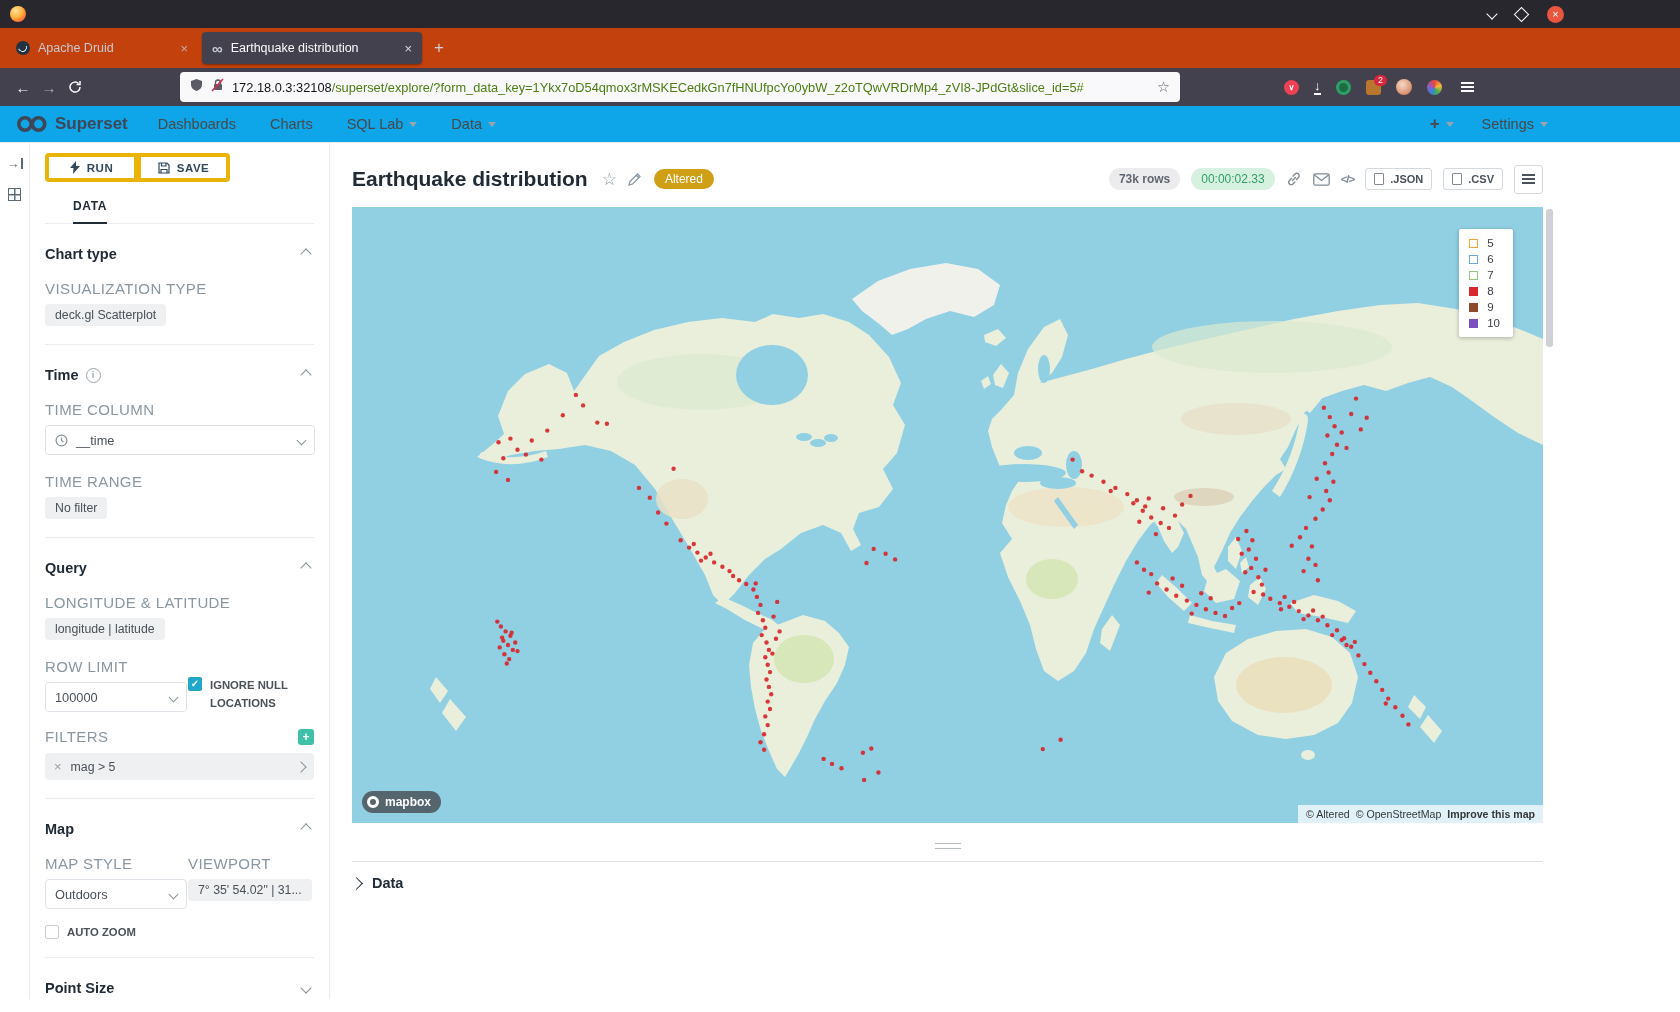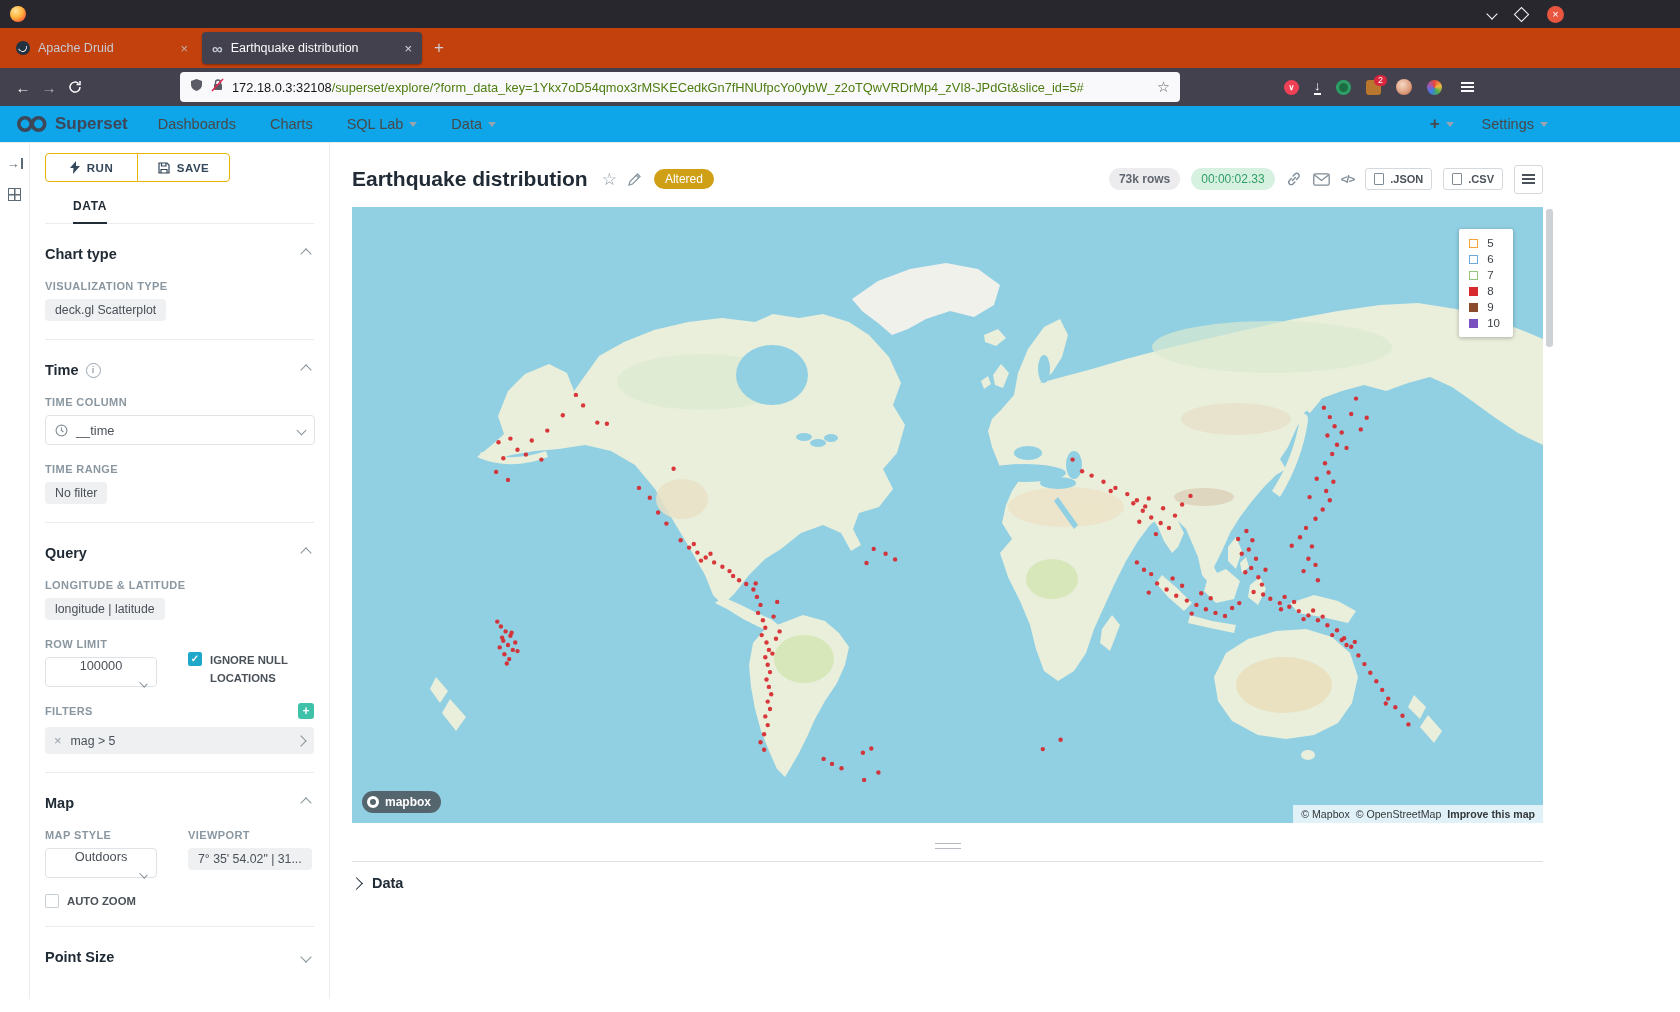--- a/index.html
+++ b/index.html
@@ -78,40 +78,40 @@
              padding-top:14px;gap:18px;box-sizing:border-box;flex:none;}
   .collapse-ic{display:flex;align-items:center;color:#5d6b77;font-size:13px;line-height:1;}
   .collapse-ic .vbar{display:inline-block;width:2px;height:11px;background:#5d6b77;margin-left:1px;}
   .grid-ic{width:13px;height:13px;border:1.5px solid #5d6b77;box-sizing:border-box;
      background:linear-gradient(#5d6b77,#5d6b77) 50% 0/1.5px 100% no-repeat,
                 linear-gradient(#5d6b77,#5d6b77) 0 50%/100% 1.5px no-repeat;}
 
   .sidepanel{width:300px;border-right:1px solid #ececf0;padding:10px 15px 0;box-sizing:border-box;
              overflow:hidden;flex:none;}
   .runsave{display:flex;}
-  .rs-btn{width:93px;height:29px;border:1px solid #eab308;background:#fff;display:flex;align-items:center;
+  .rs-btn{width:93px;height:29px;border:4px solid #eab308;background:#fff;display:flex;align-items:center;
           justify-content:center;gap:7px;font-size:11.5px;font-weight:700;letter-spacing:.5px;color:#33475a;box-sizing:border-box;}
   .rs-btn.run{border-radius:4px 0 0 4px;}
   .rs-btn.save{border-radius:0 4px 4px 0;margin-left:-1px;}
   .tabrow{margin-top:14px;border-bottom:1px solid #ececf0;padding-left:28px;}
   .data-tab{display:inline-block;padding-bottom:9px;border-bottom:2px solid #212b35;font-size:12px;
             font-weight:700;letter-spacing:.6px;color:#212b35;margin-bottom:-1px;}
   .psec{border-bottom:1px solid #ececf0;padding-bottom:18px;}
   .psec.last{border-bottom:none;}
   .sec-head{display:flex;align-items:center;margin-top:22px;font-size:14.5px;font-weight:600;color:#212b35;}
   .sec-head .chev{margin-left:auto;margin-right:4px;}
   .info-ic{width:13px;height:13px;border:1px solid #9aa4ad;border-radius:50%;font-size:9px;color:#9aa4ad;
            display:flex;align-items:center;justify-content:center;margin-left:7px;font-weight:700;}
-  .plabel{margin:18px 0 7px;font-size:11px;font-weight:700;letter-spacing:.4px;color:#8a97a0;}
+  .plabel{margin:18px 0 7px;font-size:15px;font-weight:400;letter-spacing:.4px;color:#8a97a0;}
   .chip{display:inline-block;background:#eef0f2;border-radius:4px;padding:4px 10px;font-size:12.3px;color:#4a5158;}
   .select{height:30px;border:1px solid #dfe3e8;border-radius:4px;display:flex;align-items:center;gap:8px;
           padding:0 9px;font-size:12.8px;color:#4a5158;box-sizing:border-box;background:#fff;}
   .select .chev{margin-left:auto;width:6px;height:6px;}
   .w-full{width:270px;}
-  .w-small{width:112px;flex-direction:column;}
+  .w-small{width:142px;}
   .rl-row{display:flex;align-items:flex-end;}
   .rl-left{width:143px;flex:none;}
   .checkline{display:flex;gap:8px;font-size:11.3px;font-weight:600;color:#4a5158;line-height:1.55;margin-top:18px;}
   .checkbox{width:14px;height:14px;border-radius:2px;flex:none;box-sizing:border-box;}
   .checkbox.checked{background:#1fa8c9;color:#fff;font-size:10px;display:flex;align-items:center;justify-content:center;}
   .checkbox.empty{border:1.5px solid #c7ced4;background:#fff;}
   .filters-row{display:flex;align-items:center;margin-top:16px;}
   .filters-row .plabel{margin:0;}
   .addfilter{margin-left:auto;width:16px;height:16px;border-radius:3px;background:#3fc0a8;color:#fff;
              font-size:12px;font-weight:700;display:flex;align-items:center;justify-content:center;line-height:1;}
@@ -729,21 +729,21 @@
               </div>
             </div>
         </div>
 
         <div class="mb-logo">
           <span class="mb-circle"></span>
           <span>mapbox</span>
         </div>
 
         <div class="attrib">
-          <span>© Mapbox</span>
+          <span>© Altered</span>
           <span>© OpenStreetMap</span>
           <span class="imp">Improve this map</span>
         </div>
       </div>
 
       <div class="resize-handle"></div>
 
       <div class="data-section">
         <span class="chev right dark"></span>
         <span class="data-label">Data</span>

